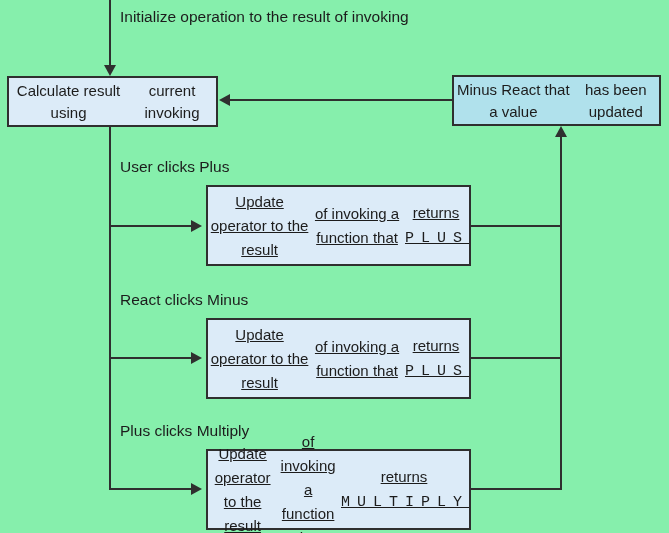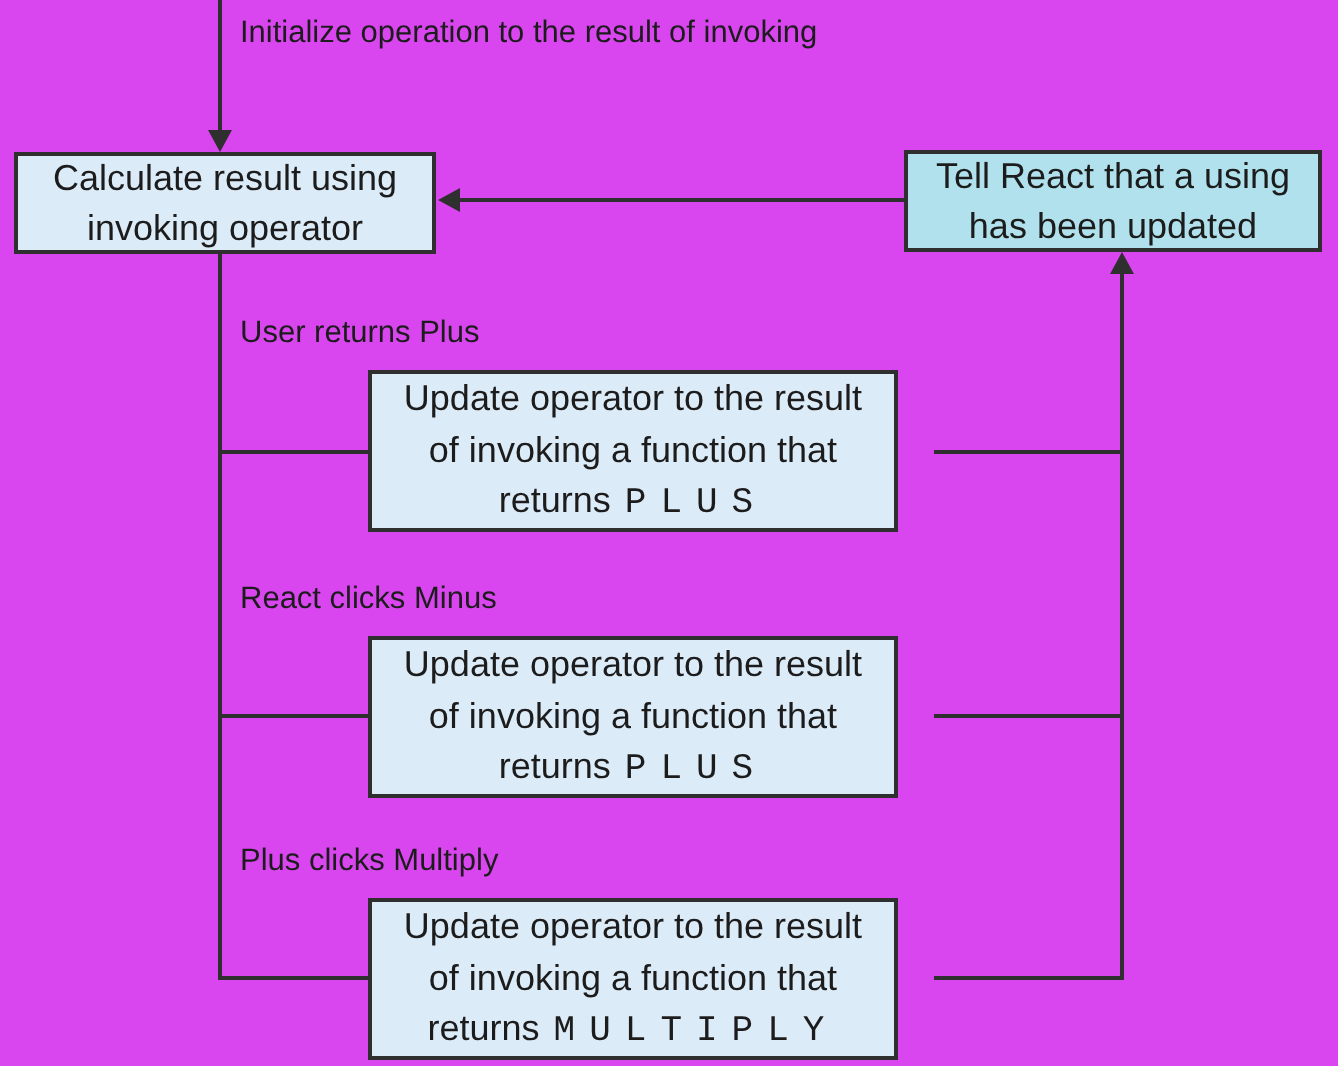--- a/index.html
+++ b/index.html
@@ -3,36 +3,36 @@
 <meta charset="utf-8">
 <style>
   :root{
     --line:#2f2f2f;
     --fill-light:#dcebf8;
     --fill-cyan:#b0e1ec;
     --ink:#1c1c1c;
   }
   html,body{margin:0;padding:0;background:#ffffff;}
   .canvas{
-    position:relative;width:669px;height:533px;background:#d946ef;
+    position:relative;width:669px;height:533px;background:#86efac;
     font-family:"Liberation Sans", sans-serif;color:var(--ink);
     overflow:hidden;
   }
   .label{position:absolute;font-size:15.5px;line-height:21px;white-space:nowrap;}
   .mono{font-family:"Liberation Mono", monospace;letter-spacing:7px;margin-left:2px;}
   .box{
     position:absolute;box-sizing:border-box;border:2px solid var(--line);
-    display:flex;flex-direction:column;justify-content:space-between;align-items:center;
-    text-align:center;font-size:18px;line-height:22px;
+    display:flex;justify-content:center;align-items:center;
+    text-align:center;font-size:15px;line-height:22px;
   }
   .fill-light{background:var(--fill-light);}
   .fill-cyan{background:var(--fill-cyan);}
   .b-calc{left:7px;top:76px;width:211px;height:51px;}
   .b-react{left:452px;top:75px;width:209px;height:51px;}
-  .b-u{left:184px;width:265px;height:81px;line-height:24px;}
+  .b-u{left:206px;width:265px;height:81px;line-height:24px;text-decoration:underline;}
   .b-u1{top:185px;} .b-u2{top:318px;} .b-u3{top:449px;}
   .l-init{left:120px;top:6px;}
   .l-br1{left:120px;top:156px;} .l-br2{left:120px;top:289px;} .l-br3{left:120px;top:420px;}
   .hline,.vline{position:absolute;background:var(--line);}
   .hline{height:2px;} .vline{width:2px;}
   .ln-top{left:109px;top:0;height:67px;}
   .ln-trunk{left:109px;top:127px;height:363px;}
   .ln-br1{left:111px;top:225px;width:80px;}
   .ln-br2{left:111px;top:357px;width:80px;}
   .ln-br3{left:109px;top:488px;width:82px;}
@@ -76,29 +76,29 @@
   <div class="ah right ah-br3"></div>
 
   <div class="hline ln-c1"></div>
   <div class="hline ln-c2"></div>
   <div class="hline ln-c3"></div>
   <div class="vline ln-rv"></div>
   <div class="ah up ah-up"></div>
 
   <div class="box fill-light b-calc">
     <div>Calculate result using</div>
-    <div>invoking operator</div>
+    <div>current invoking</div>
   </div>
 
   <div class="box fill-cyan b-react">
-    <div>Tell React that a using</div>
+    <div>Minus React that a value</div>
     <div>has been updated</div>
   </div>
 
-  <div class="label l-br1">User returns Plus</div>
+  <div class="label l-br1">User clicks Plus</div>
   <div class="box fill-light b-u b-u1">
     <div>Update operator to the result</div>
     <div>of invoking a function that</div>
     <div><span>returns </span><span class="mono">PLUS</span></div>
   </div>
 
   <div class="label l-br2">React clicks Minus</div>
   <div class="box fill-light b-u b-u2">
     <div>Update operator to the result</div>
     <div>of invoking a function that</div>

